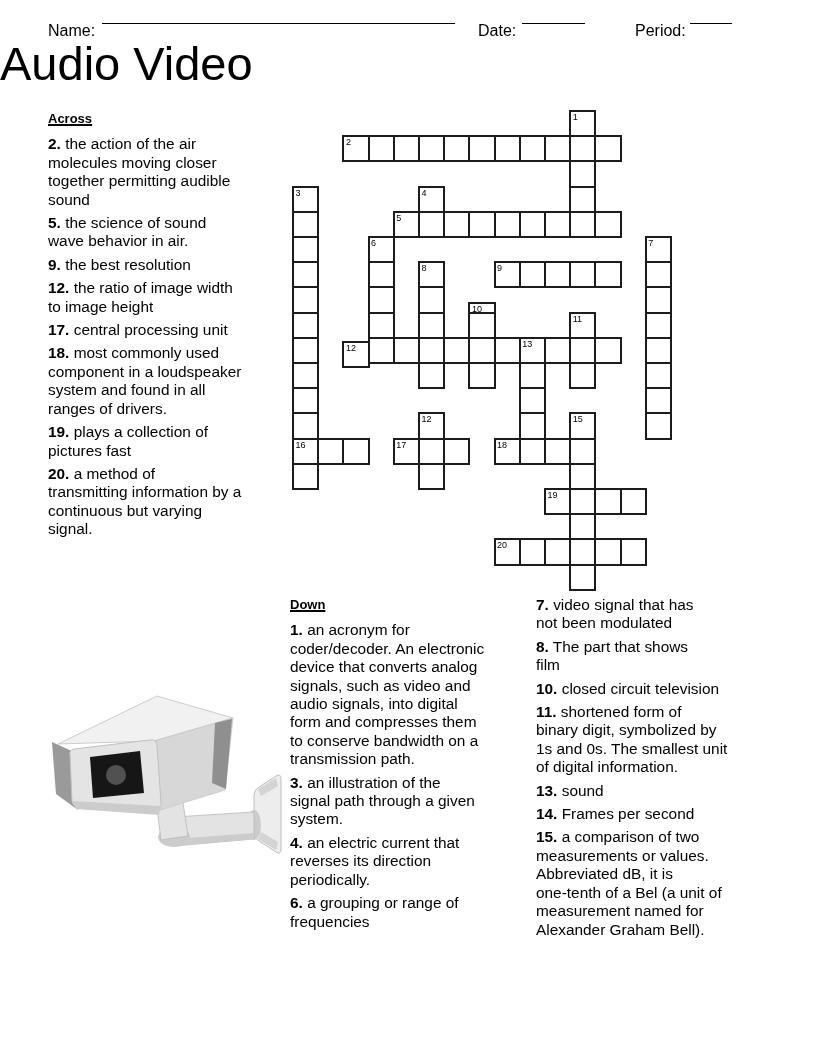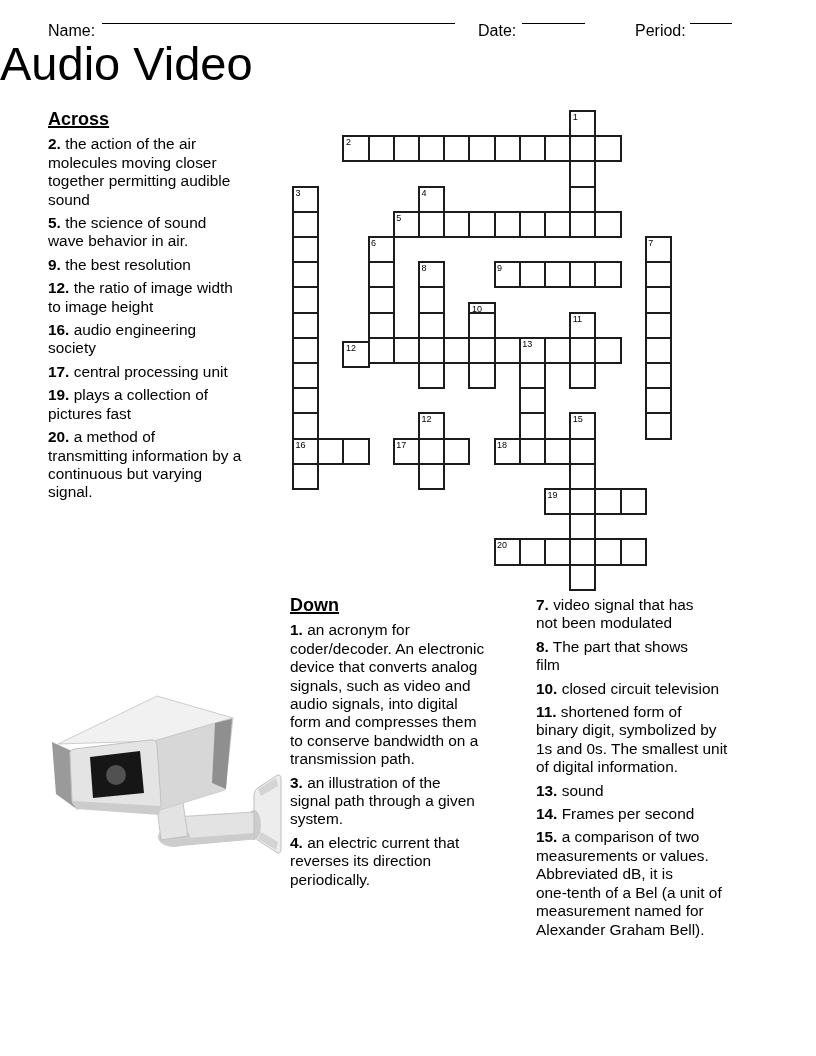--- a/index.html
+++ b/index.html
@@ -6,21 +6,21 @@
   .page{position:relative;width:816px;height:1056px;background:#ffffff;overflow:hidden;
         font-family:"Liberation Sans",sans-serif;color:#000;}
   
   .hdr-label{position:absolute;top:22px;font-size:16px;white-space:nowrap;}
   .hdr-line{position:absolute;top:6px;height:17px;border-bottom:1.6px solid #000;}
   
   .title{position:absolute;top:36px;left:0;width:100%;text-align:left;
          font-size:47px;letter-spacing:0px;}
   
   .section{position:absolute;font-size:15.4px;line-height:18.4px;}
-  .sec-head{font-size:18px;font-weight:bold;text-decoration:underline;
+  .sec-head{font-size:13px;font-weight:bold;text-decoration:underline;
             text-decoration-thickness:1.6px;margin:0 0 7px 0;}
   .clue{margin:0 0 5px 0;}
   .clue b{font-weight:bold;}
   .clue .txt{white-space:pre-line;}
   
   .grid{position:absolute;left:292px;top:110px;width:380px;height:481px;}
   .cell{position:absolute;width:27.2px;height:27.2px;box-sizing:border-box;
         border:2px solid #1c1c1c;background:#fff;}
   .cnum{position:absolute;top:0px;left:1.5px;font-size:9px;line-height:10px;
         font-family:"Liberation Sans",sans-serif;}
@@ -46,23 +46,25 @@
     <div>
         <div class="clue"><b>2.</b> <span class="txt">the action of the air
 molecules moving closer
 together permitting audible
 sound</span></div>
         <div class="clue"><b>5.</b> <span class="txt">the science of sound
 wave behavior in air.</span></div>
         <div class="clue"><b>9.</b> <span class="txt">the best resolution</span></div>
         <div class="clue"><b>12.</b> <span class="txt">the ratio of image width
 to image height</span></div>
-        <div class="clue"><b>16.</b> <span class="txt">audio engineering
-society</span></div>
         <div class="clue"><b>17.</b> <span class="txt">central processing unit</span></div>
+        <div class="clue"><b>18.</b> <span class="txt">most commonly used
+component in a loudspeaker
+system and found in all
+ranges of drivers.</span></div>
         <div class="clue"><b>19.</b> <span class="txt">plays a collection of
 pictures fast</span></div>
         <div class="clue"><b>20.</b> <span class="txt">a method of
 transmitting information by a
 continuous but varying
 signal.</span></div>
       </div>
   </div>
 
   <div class="grid">
@@ -219,20 +221,22 @@
 audio signals, into digital
 form and compresses them
 to conserve bandwidth on a
 transmission path.</span></div>
         <div class="clue"><b>3.</b> <span class="txt">an illustration of the
 signal path through a given
 system.</span></div>
         <div class="clue"><b>4.</b> <span class="txt">an electric current that
 reverses its direction
 periodically.</span></div>
+        <div class="clue"><b>6.</b> <span class="txt">a grouping or range of
+frequencies</span></div>
       </div>
   </div>
 
   <div class="section" style="left:536px;top:596px;width:238px;">
     <div>
         <div class="clue"><b>7.</b> <span class="txt">video signal that has
 not been modulated</span></div>
         <div class="clue"><b>8.</b> <span class="txt">The part that shows
 film</span></div>
         <div class="clue"><b>10.</b> <span class="txt">closed circuit television</span></div>

